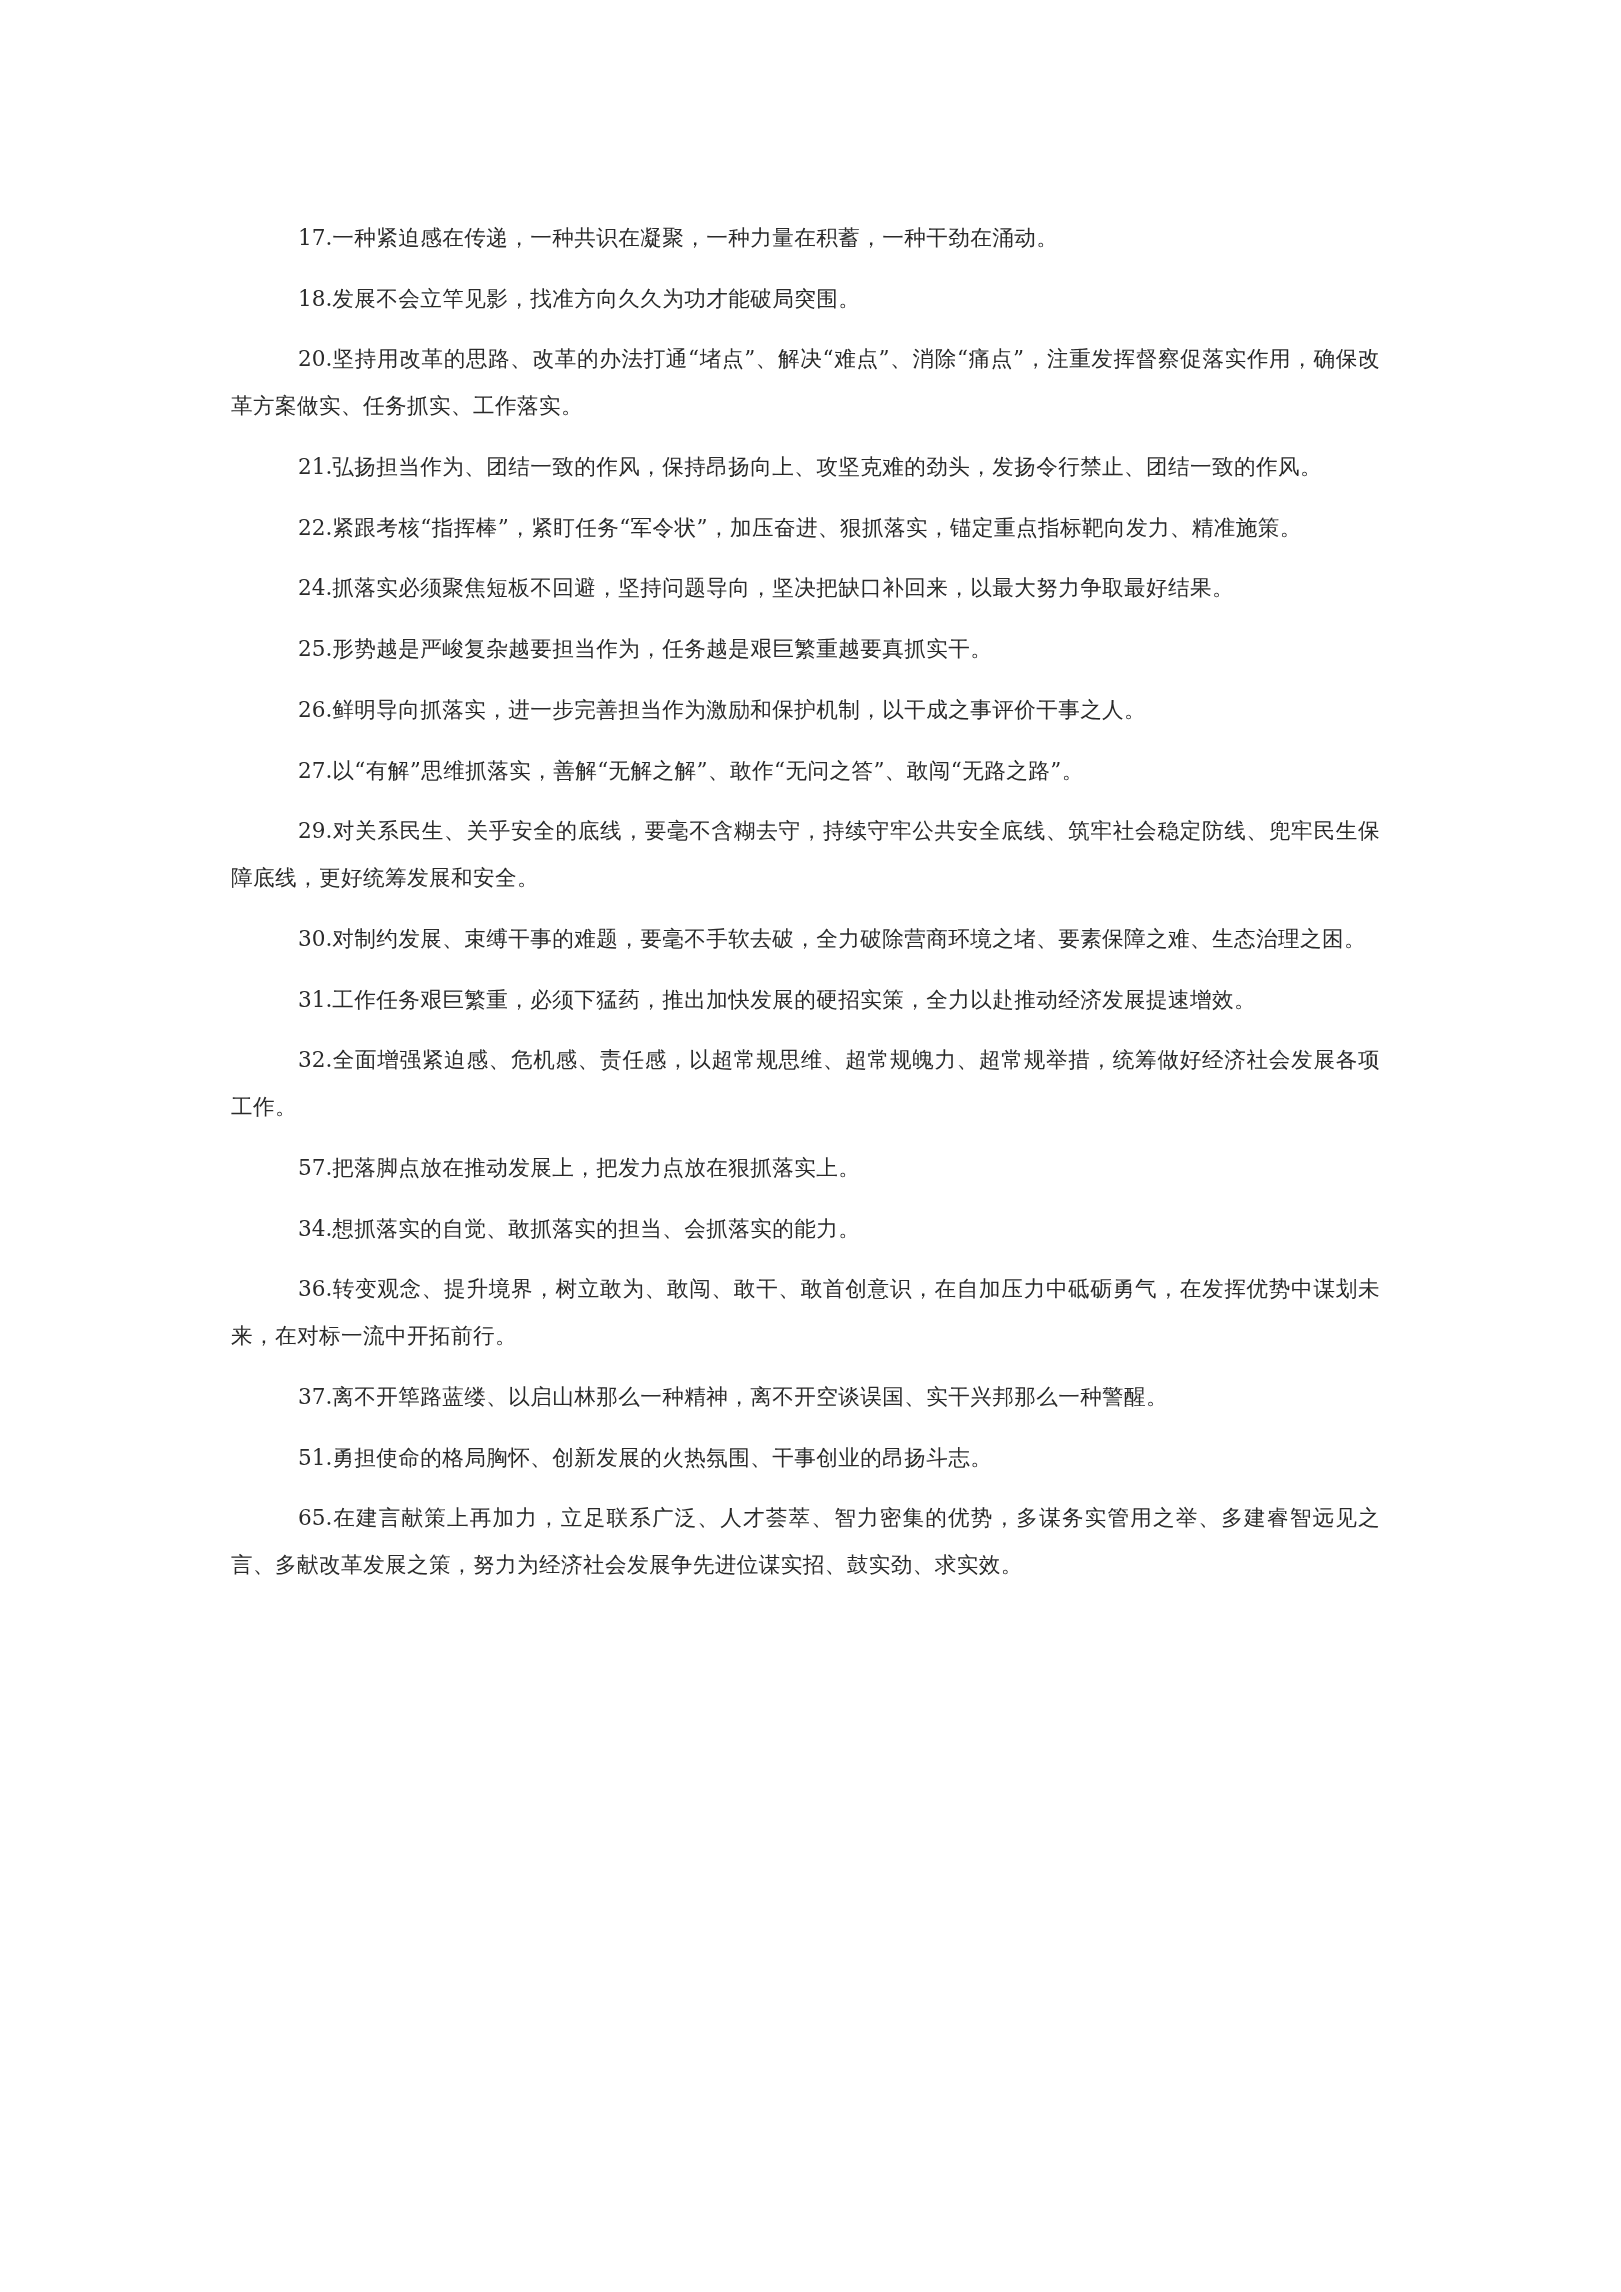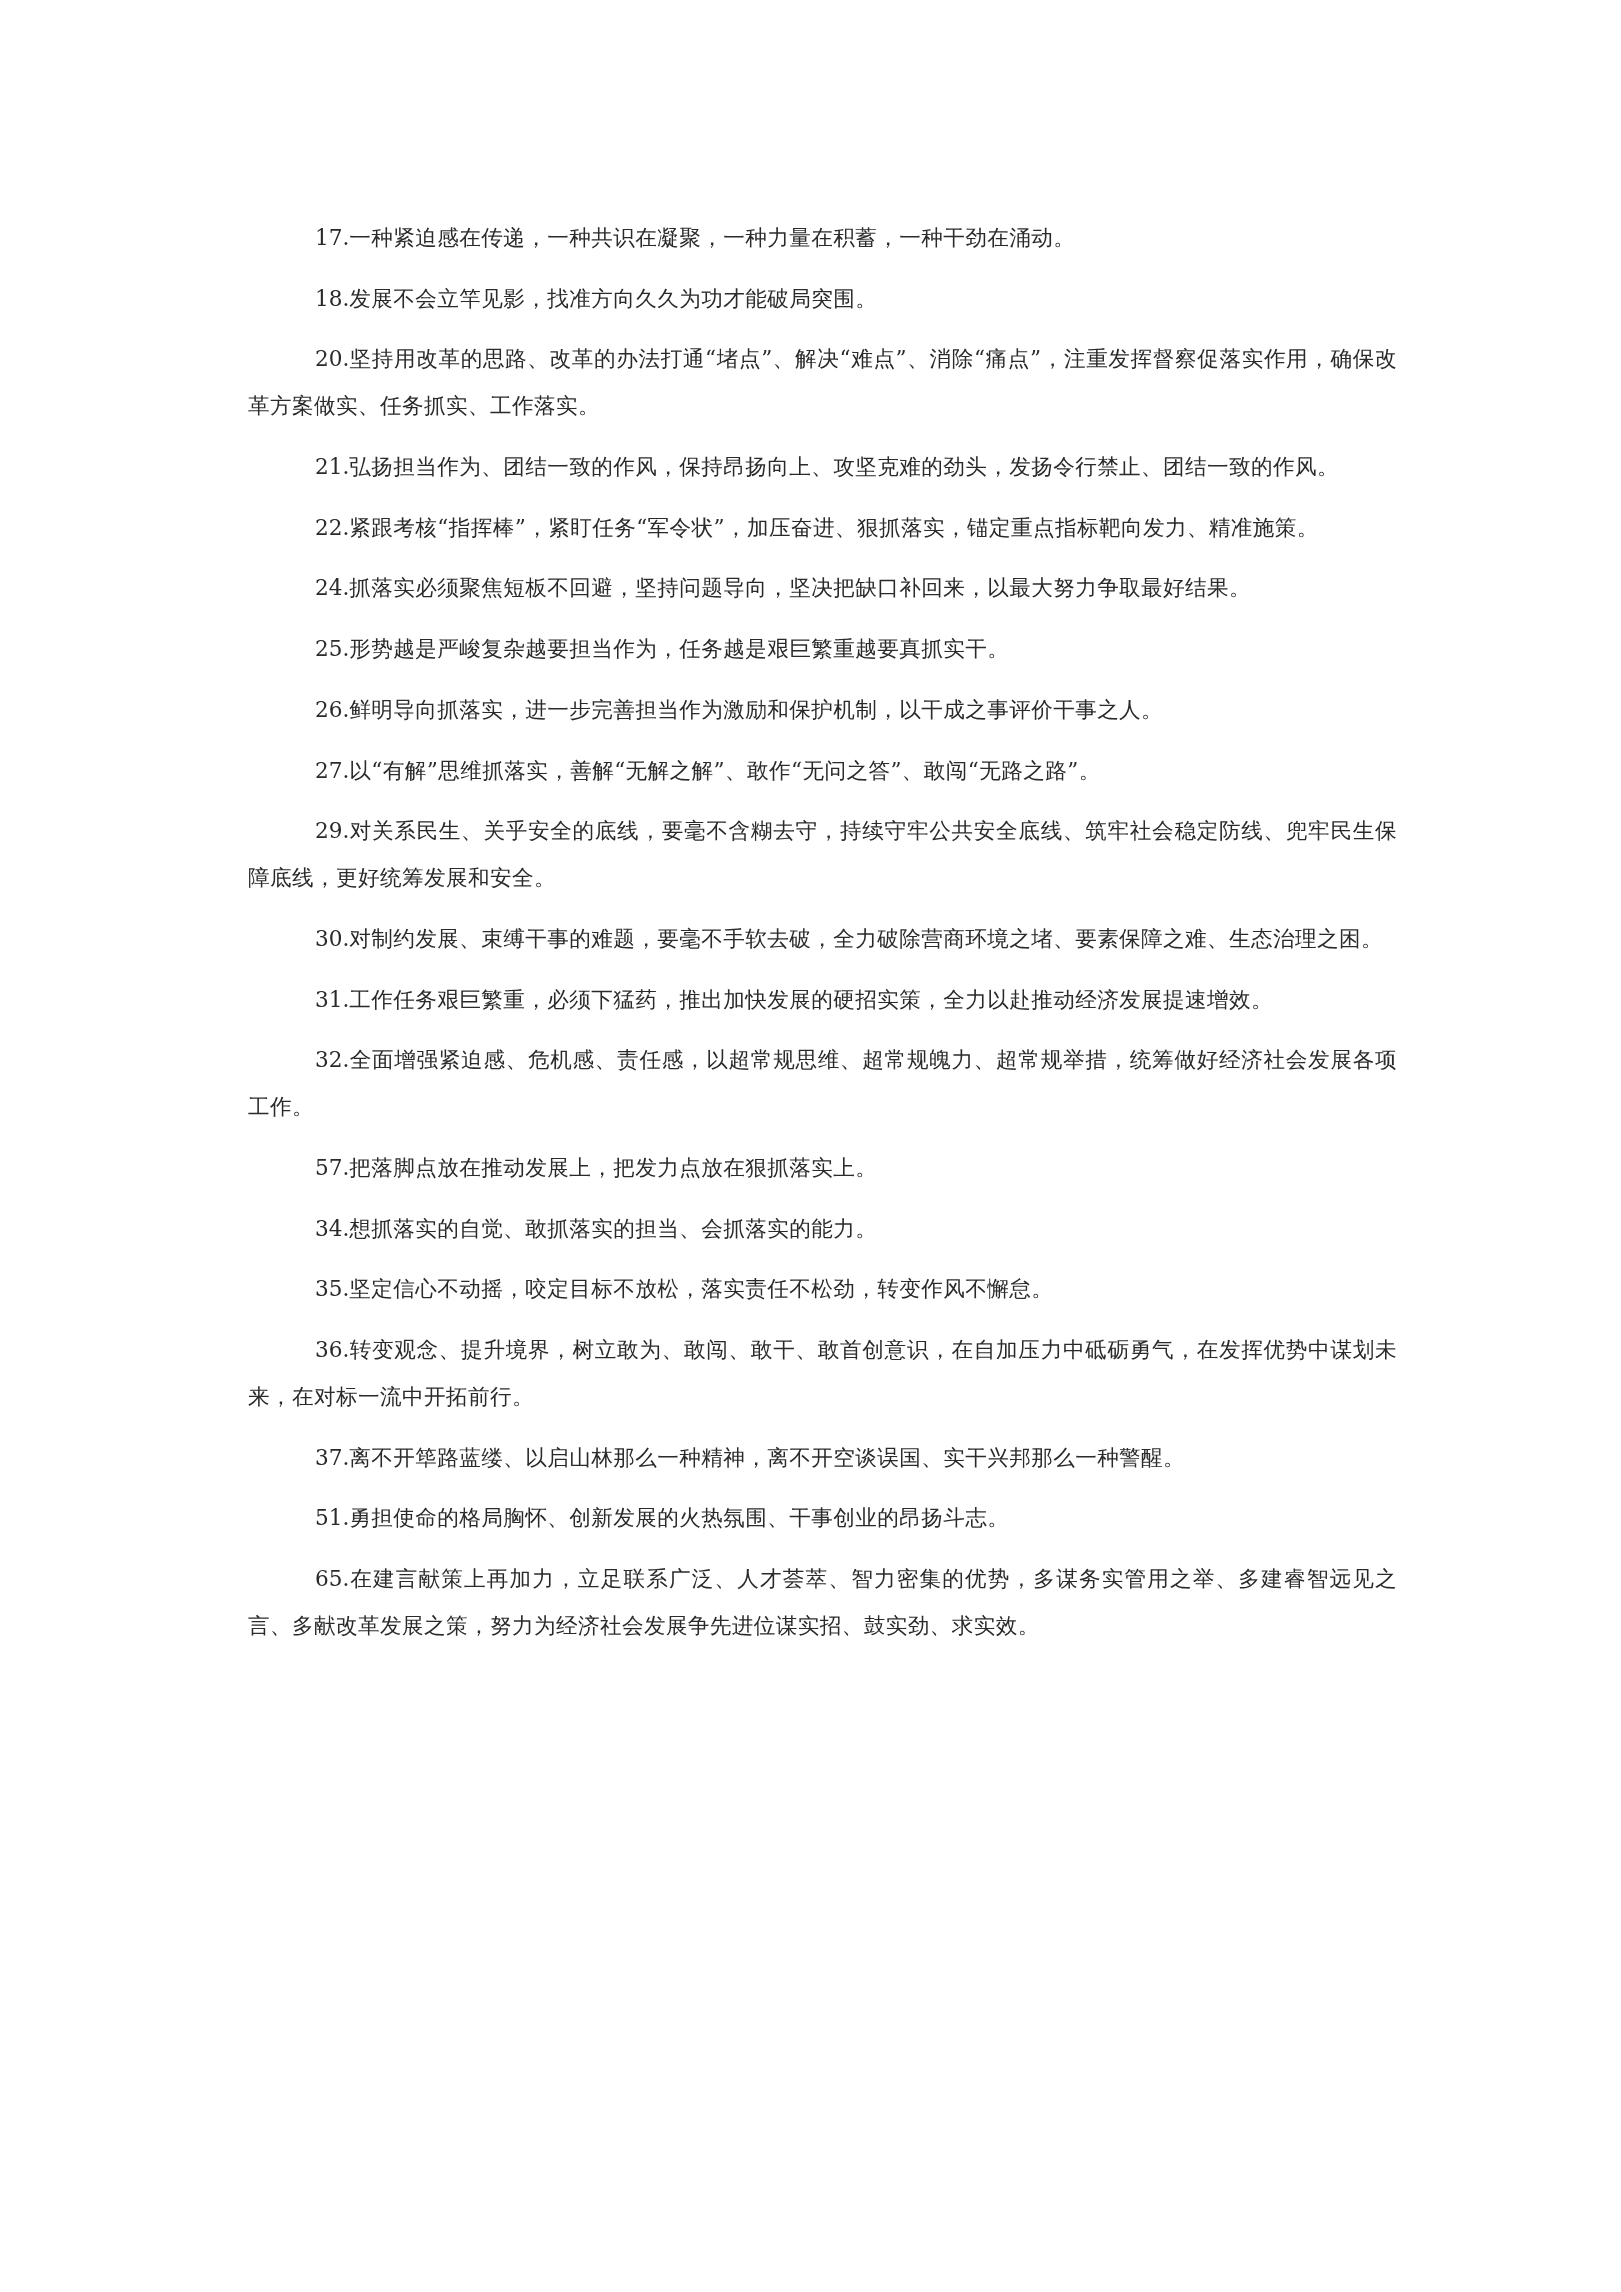--- a/index.html
+++ b/index.html
@@ -1,19 +1,19 @@
 <!DOCTYPE html>
 <html><head>
 <meta charset="utf-8">
 <style>
   html, body { margin: 0; padding: 0; background: #ffffff; }
   body { width: 1621px; height: 2293px; position: relative; overflow: hidden; }
   .page {
     position: absolute;
-    left: 248px;
+    left: 231px;
     top: 214px;
     width: 1149px;
     font-family: "DejaVu Serif", "Liberation Serif", serif;
     font-size: 21.6px;
     color: #2a2a2a;
     letter-spacing: 0.4px;
   }
   .para {
     margin: 0 0 13.7px 0;
     line-height: 47px;
@@ -34,19 +34,18 @@
   <p class="para"><span class="num">24.</span><span>抓落实必须聚焦短板不回避，坚持问题导向，坚决把缺口补回来，以最大努力争取最好结果。</span></p>
   <p class="para"><span class="num">25.</span><span>形势越是严峻复杂越要担当作为，任务越是艰巨繁重越要真抓实干。</span></p>
   <p class="para"><span class="num">26.</span><span>鲜明导向抓落实，进一步完善担当作为激励和保护机制，以干成之事评价干事之人。</span></p>
   <p class="para"><span class="num">27.</span><span>以“有解”思维抓落实，善解“无解之解”、敢作“无问之答”、敢闯“无路之路”。</span></p>
   <p class="para"><span class="num">29.</span><span>对关系民生、关乎安全的底线，要毫不含糊去守，持续守牢公共安全底线、筑牢社会稳定防线、兜牢民生保障底线，更好统筹发展和安全。</span></p>
   <p class="para"><span class="num">30.</span><span>对制约发展、束缚干事的难题，要毫不手软去破，全力破除营商环境之堵、要素保障之难、生态治理之困。</span></p>
   <p class="para"><span class="num">31.</span><span>工作任务艰巨繁重，必须下猛药，推出加快发展的硬招实策，全力以赴推动经济发展提速增效。</span></p>
   <p class="para"><span class="num">32.</span><span>全面增强紧迫感、危机感、责任感，以超常规思维、超常规魄力、超常规举措，统筹做好经济社会发展各项工作。</span></p>
   <p class="para"><span class="num">57.</span><span>把落脚点放在推动发展上，把发力点放在狠抓落实上。</span></p>
   <p class="para"><span class="num">34.</span><span>想抓落实的自觉、敢抓落实的担当、会抓落实的能力。</span></p>
-  <p class="para"><span class="num">35.</span><span>坚定信心不动摇，咬定目标不放松，落实责任不松劲，转变作风不懈怠。</span></p>
   <p class="para"><span class="num">36.</span><span>转变观念、提升境界，树立敢为、敢闯、敢干、敢首创意识，在自加压力中砥砺勇气，在发挥优势中谋划未来，在对标一流中开拓前行。</span></p>
   <p class="para"><span class="num">37.</span><span>离不开筚路蓝缕、以启山林那么一种精神，离不开空谈误国、实干兴邦那么一种警醒。</span></p>
   <p class="para"><span class="num">51.</span><span>勇担使命的格局胸怀、创新发展的火热氛围、干事创业的昂扬斗志。</span></p>
   <p class="para"><span class="num">65.</span><span>在建言献策上再加力，立足联系广泛、人才荟萃、智力密集的优势，多谋务实管用之举、多建睿智远见之言、多献改革发展之策，努力为经济社会发展争先进位谋实招、鼓实劲、求实效。</span></p>
 </div>
 
 
 </body></html>

